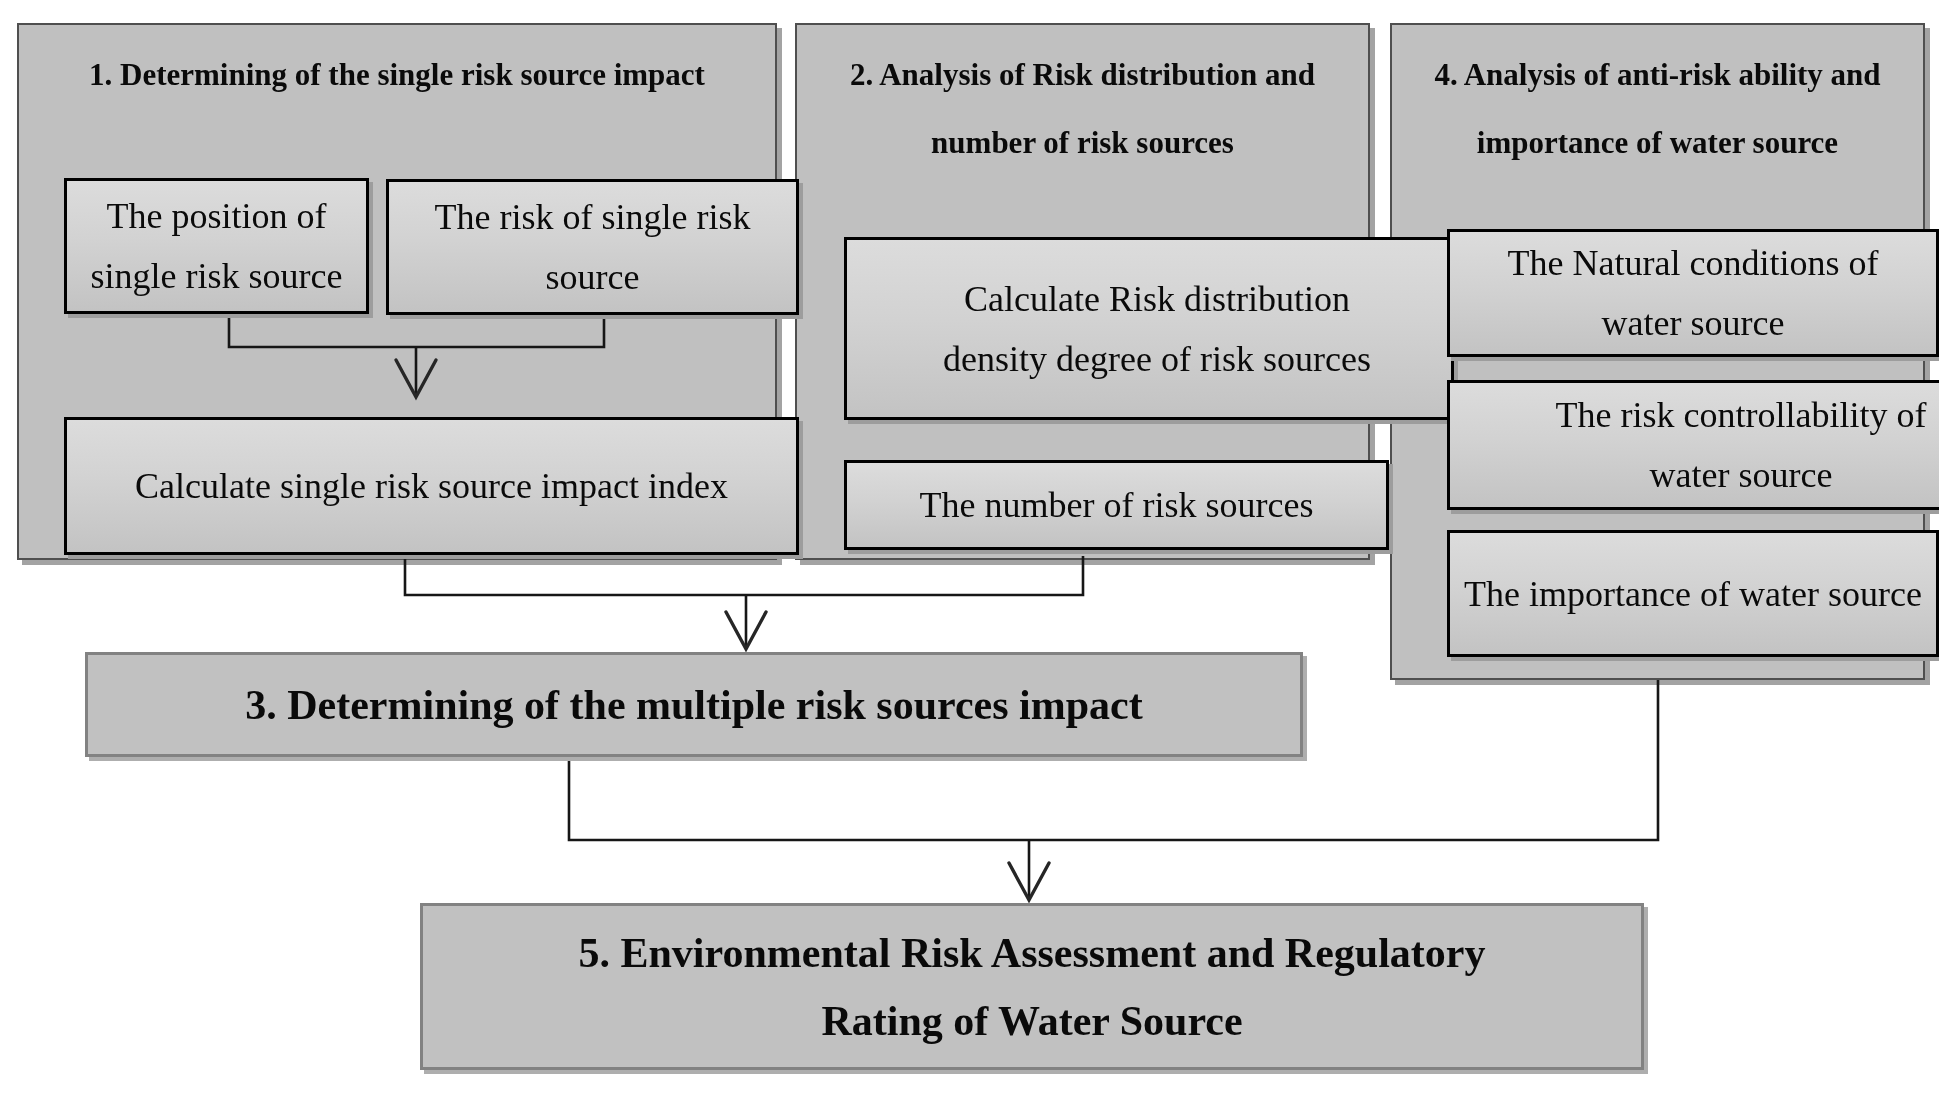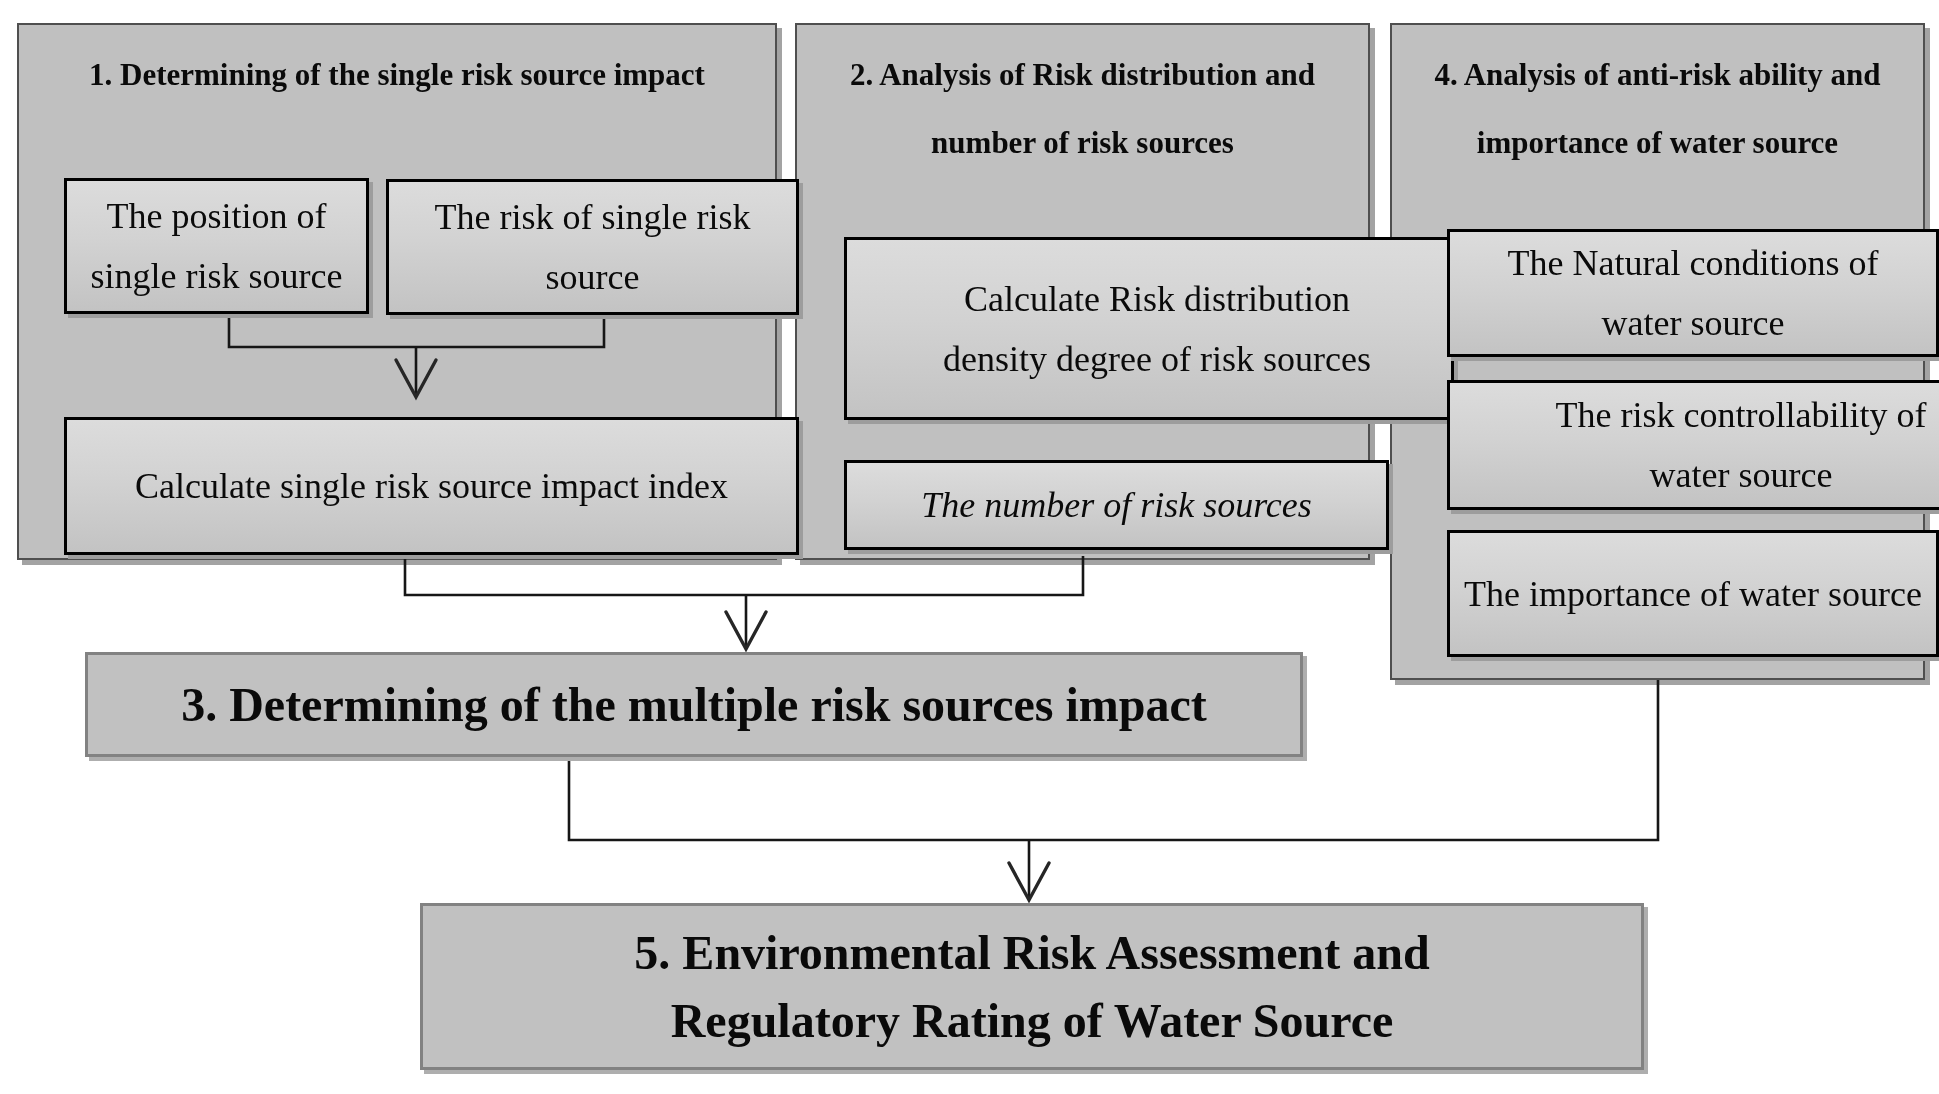--- a/index.html
+++ b/index.html
@@ -23,21 +23,21 @@
     border:3px solid #000000;box-shadow:4px 4px 0 #9d9d9d;
     display:flex;align-items:center;justify-content:center;text-align:center;
     font-size:36px;line-height:60px;margin-left:32px;
   }
   .subbox .txt{display:block;}
   
   .bigbox{
     position:absolute;z-index:2;box-sizing:border-box;background:#c1c1c1;
     border:3px solid #828282;box-shadow:4px 4px 0 #aeaeae;
     display:flex;align-items:center;justify-content:center;text-align:center;
-    font-weight:bold;font-size:48px;line-height:68px;
+    font-weight:bold;font-size:42px;line-height:68px;
   }
   .connector-layer{position:absolute;left:0;top:0;z-index:1;}
   .wire{fill:none;stroke:#161616;stroke-width:2.6px;}
   .chev{fill:none;stroke:#262626;stroke-width:3.4px;stroke-linecap:round;}
 </style>
 </head>
 <body>
 
 <div class="stage">
 
@@ -53,21 +53,21 @@
       <span class="txt" style="max-width:640px;">Calculate single risk source impact index</span>
     </div>
   </div>
 
   <div class="panel" style="left:795px;top:23px;width:575px;height:537px;">
     <div class="panel-title" style="max-width:470px;">2. Analysis of Risk distribution and number of risk sources</div>
     <div class="subbox" style="left:15px;top:212px;width:610px;height:183px;padding-left:16px;">
       <span class="txt" style="max-width:480px;">Calculate Risk distribution density degree of risk sources</span>
     </div>
     <div class="subbox" style="left:15px;top:435px;width:545px;height:90px;">
-      <span class="txt" style="max-width:520px;font-style:italic;">The number of risk sources</span>
+      <span class="txt" style="max-width:520px;">The number of risk sources</span>
     </div>
   </div>
 
   <div class="panel" style="left:1390px;top:23px;width:535px;height:657px;">
     <div class="panel-title" style="max-width:480px;">4. Analysis of anti-risk ability and importance of water source</div>
     <div class="subbox" style="left:23px;top:204px;width:492px;height:128px;">
       <span class="txt" style="max-width:440px;">The Natural conditions of water source</span>
     </div>
     <div class="subbox" style="left:23px;top:355px;width:588px;height:130px;">
       <span class="txt" style="max-width:440px;">The risk controllability of water source</span>

